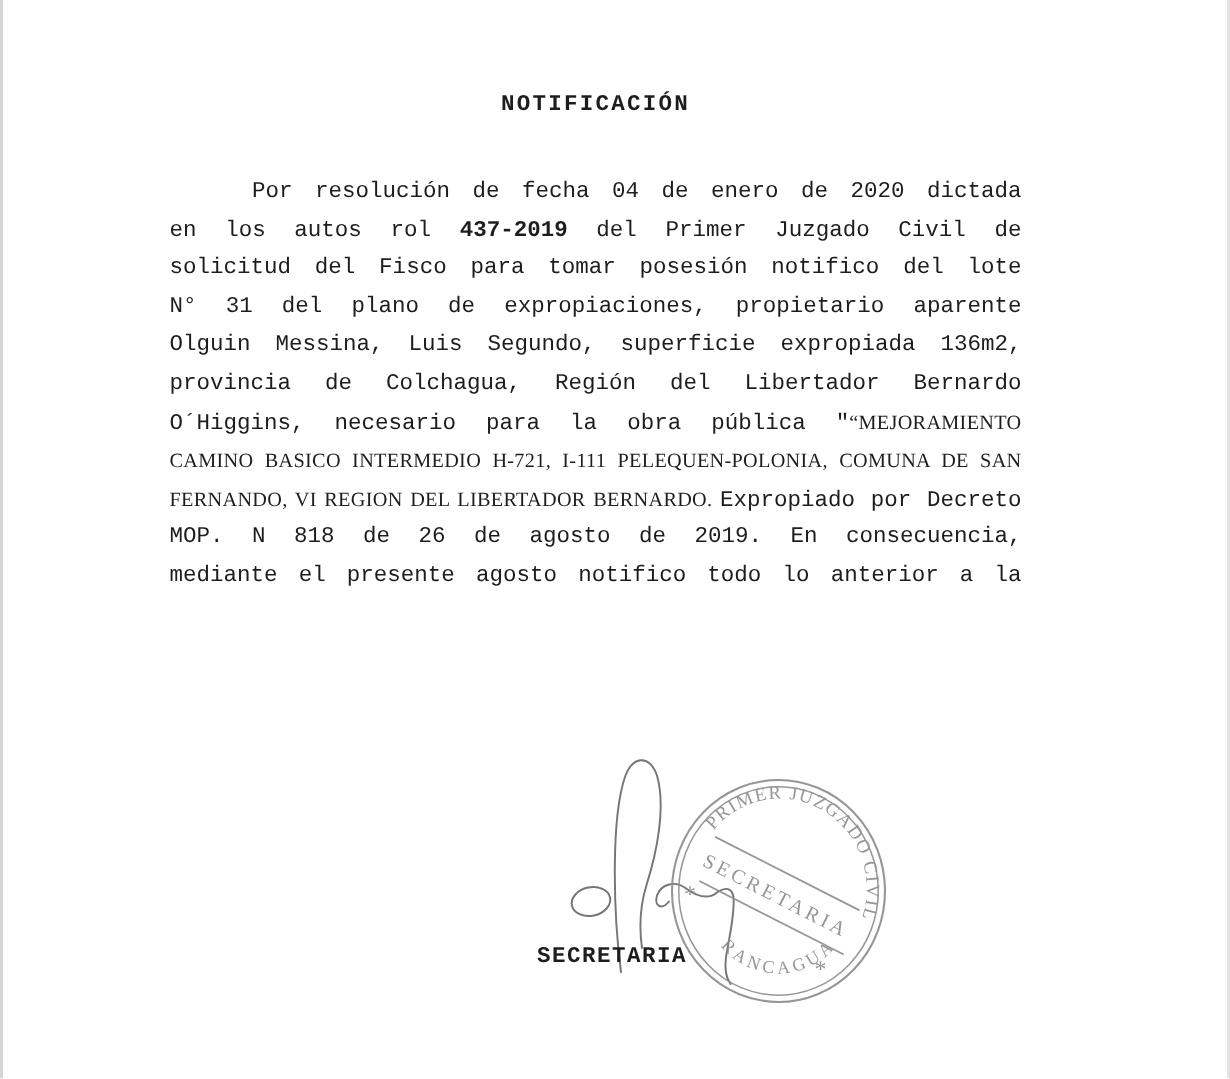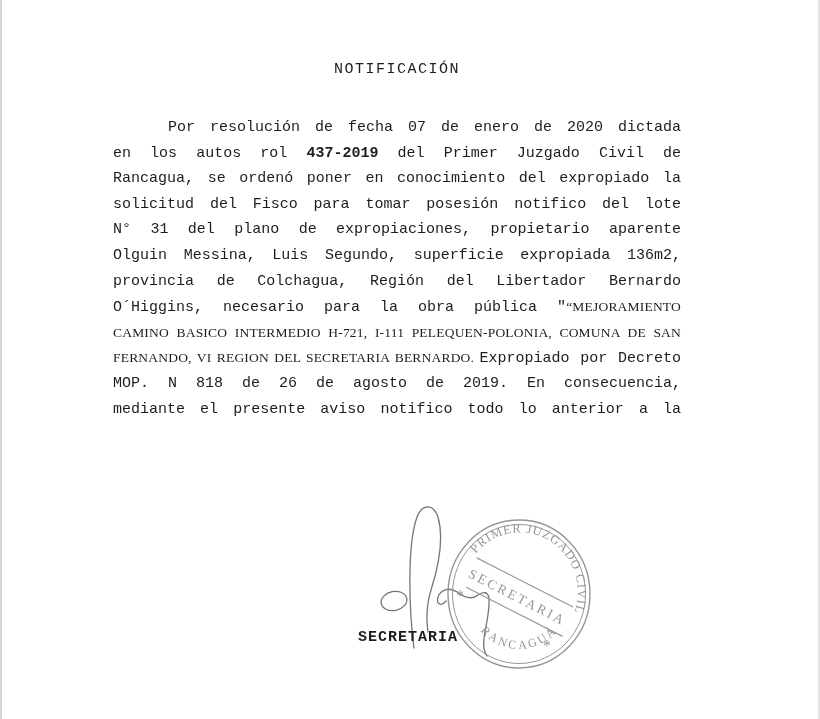--- a/index.html
+++ b/index.html
@@ -24,21 +24,21 @@
   .page-edge.right{right:0;background:#e3e3e3;}
 
   .content{
     position:absolute;
     left:113px;top:62px;width:568px;
   }
   .doc-title{
     margin:0;
     font-size:15px;
     line-height:16px;
-    font-weight:normal;
+    font-weight:bold;
     letter-spacing:1.5px;
     text-align:center;
     font-family:"Liberation Mono","DejaVu Sans Mono",monospace;
   }
   #doc-body{margin-top:37px;}
   .doc-line{
     font-size:15px;
     line-height:25.6px;
     height:25.6px;
     text-align:justify;
@@ -68,32 +68,31 @@
 </style>
 </head>
 <body>
 
 <div class="page-edge left"></div>
 <div class="page-edge right"></div>
 
 <div class="content">
   <h1 class="doc-title">NOTIFICACIÓN</h1>
   <div id="doc-body">
-      <div class="doc-line indent"><span class="seg-mono">Por resolución de fecha 07 de enero de 2020 dictada</span></div>
+      <div class="doc-line indent"><span class="seg-mono">Por resolución de fecha 04 de enero de 2020 dictada</span></div>
       <div class="doc-line"><span class="seg-mono">en los autos rol </span><span class="seg-mono seg-bold">437-2019</span><span class="seg-mono"> del Primer Juzgado Civil de</span></div>
-      <div class="doc-line"><span class="seg-mono">Rancagua, se ordenó poner en conocimiento del expropiado la</span></div>
       <div class="doc-line"><span class="seg-mono">solicitud del Fisco para tomar posesión notifico del lote</span></div>
       <div class="doc-line"><span class="seg-mono">N° 31 del plano de expropiaciones, propietario aparente</span></div>
       <div class="doc-line"><span class="seg-mono">Olguin Messina, Luis Segundo, superficie expropiada 136m2,</span></div>
       <div class="doc-line"><span class="seg-mono">provincia de Colchagua, Región del Libertador Bernardo</span></div>
       <div class="doc-line"><span class="seg-mono">O´Higgins, necesario para la obra pública "</span><span class="seg-serif">“MEJORAMIENTO</span></div>
       <div class="doc-line"><span class="seg-serif">CAMINO BASICO INTERMEDIO H-721, I-111 PELEQUEN-POLONIA, COMUNA DE SAN</span></div>
-      <div class="doc-line"><span class="seg-serif">FERNANDO, VI REGION DEL SECRETARIA BERNARDO. </span><span class="seg-mono">Expropiado por Decreto</span></div>
+      <div class="doc-line"><span class="seg-serif">FERNANDO, VI REGION DEL LIBERTADOR BERNARDO. </span><span class="seg-mono">Expropiado por Decreto</span></div>
       <div class="doc-line"><span class="seg-mono">MOP. N 818 de 26 de agosto de 2019. En consecuencia,</span></div>
-      <div class="doc-line"><span class="seg-mono">mediante el presente aviso notifico todo lo anterior a la</span></div>
+      <div class="doc-line"><span class="seg-mono">mediante el presente agosto notifico todo lo anterior a la</span></div>
     </div>
 </div>
 
 <svg class="signature-svg" width="135" height="165" viewBox="0 0 135 165">
   <ellipse class="sig-stroke" cx="29" cy="103" rx="13" ry="9.5" transform="rotate(-12 29 103)"></ellipse>
   <path class="sig-stroke" d="M 49,150 C 44,112 42,47 52,19 C 57,6 68,5 73,19 C 79,40 73,70 66,92 C 62,105 61,120 63,134"></path>
   <path class="sig-stroke" d="M 81,103 C 76,109 71,106 73,99 C 76,91 85,89 92,94 C 100,100 107,102 113,97 C 119,93 123,94 124,100 C 125,112 121,127 119,140 C 118,148 119,154 122,158"></path>
 </svg>
 
 <svg class="stamp-svg" width="152" height="160" viewBox="0 0 152 160" opacity="0.92">

